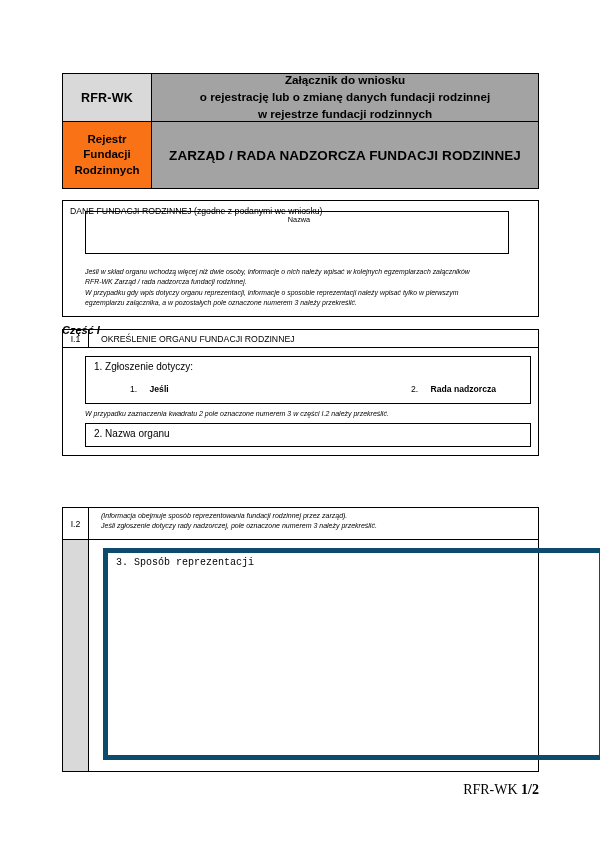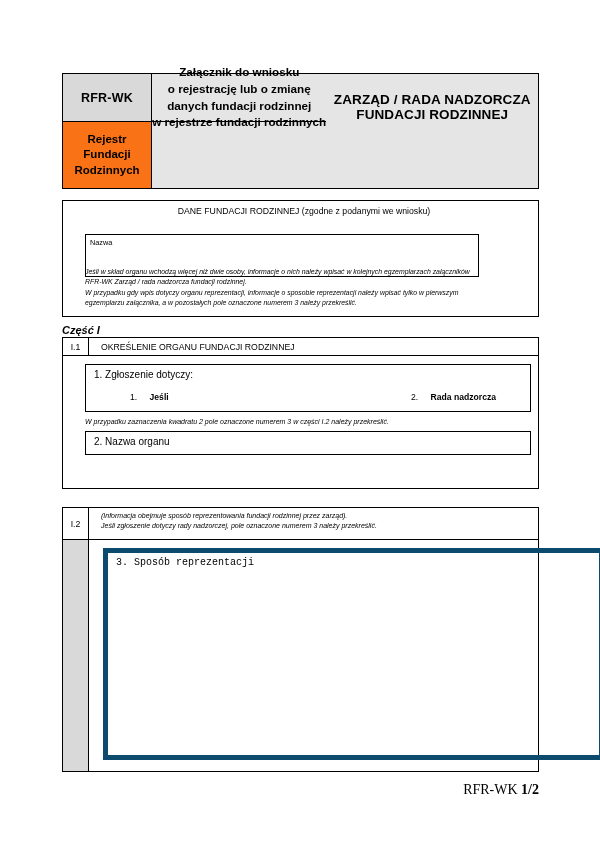--- a/index.html
+++ b/index.html
@@ -58,22 +58,22 @@
     align-items: center;
     justify-content: center;
     text-align: center;
     font-weight: bold;
     font-size: 11.5px;
     line-height: 1.35;
   }
   .header-right {
     flex: 1;
     display: flex;
-    flex-direction: row;
-    background: #e5e5e5;
+    flex-direction: column;
+    background: #a3a3a3;
   }
   .hr-top {
     height: 48px;
     border-bottom: 1.5px solid #000;
     box-sizing: border-box;
     display: flex;
     flex-direction: column;
     align-items: center;
     justify-content: center;
     font-weight: bold;
@@ -98,30 +98,30 @@
     left: 62px;
     top: 200px;
     width: 477px;
     height: 117px;
     border: 1px solid #000;
     box-sizing: border-box;
   }
   .dane-title {
     font-size: 8.7px;
     padding: 5px 0 0 7px;
-    text-align: center;
   }
   .nazwa-box {
     position: absolute;
     left: 22px;
-    top: 33px;
-    width: 394px;
+    top: 10px;
+    width: 424px;
     height: 43px;
     border: 1px solid #000;
     box-sizing: border-box;
+    text-align: center;
   }
   .nazwa-label {
     font-size: 7.3px;
     padding: 3px 0 0 4px;
   }
   .dane-note {
     position: absolute;
     left: 22px;
     top: 66px;
     width: 446px;
@@ -137,23 +137,23 @@
     left: 62px;
     top: 324px;
     font-size: 11px;
     font-weight: bold;
     font-style: italic;
   }
 
   .section1 {
     position: absolute;
     left: 62px;
-    top: 337px;
+    top: 329px;
     width: 477px;
-    height: 152px;
+    height: 127px;
     border: 1px solid #000;
     box-sizing: border-box;
   }
   .sec-head {
     height: 18px;
     border-bottom: 1px solid #000;
     box-sizing: border-box;
     display: flex;
     align-items: center;
   }

